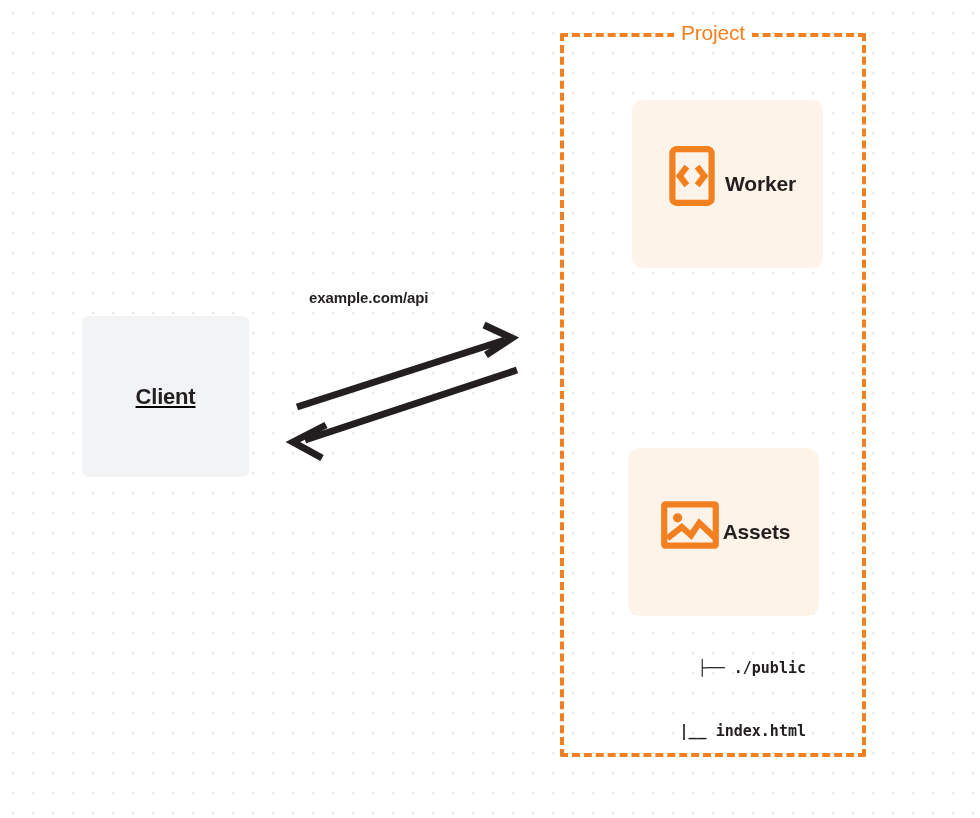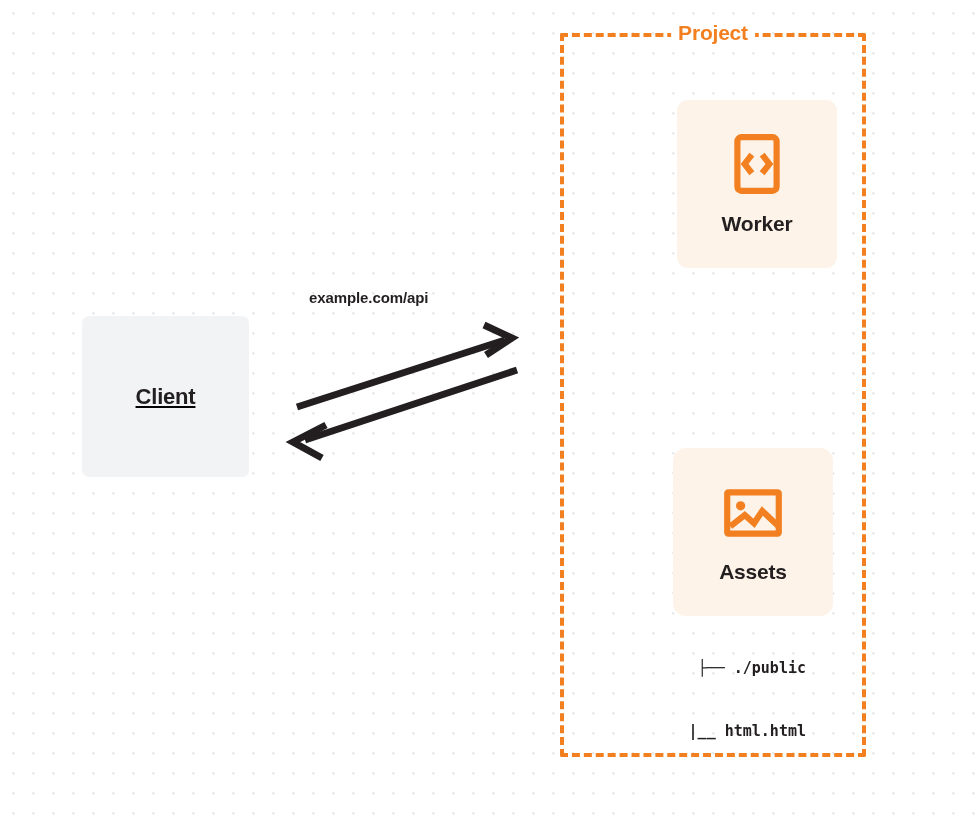--- a/index.html
+++ b/index.html
@@ -53,37 +53,36 @@
   }
   #project-title {
     position: absolute;
     left: 50%;
     top: -4px;
     transform: translate(-50%, -50%);
     background: #ffffff;
     padding: 0 7px;
     color: #f38020;
     font-size: 21px;
-    font-weight: 700;
+    font-weight: 400;
     letter-spacing: -0.2px;
     white-space: nowrap;
   }
 
   
   .service-card {
     position: absolute;
-    width: 160px;
+    width: 191px;
     height: 168px;
     background: #fdf3e8;
     border-radius: 11px;
     display: flex;
-    flex-direction: column;
+    flex-direction: row;
     align-items: center;
     justify-content: center;
-    margin-left: 45px;
   }
   #worker-card { left: 632px; top: 100px; }
   #assets-card { left: 628px; top: 448px; border-radius: 13px; }
   .service-card .card-icon {
     width: 66px;
     height: 66px;
     display: block;
     margin-bottom: 14px;
   }
   .service-card .card-label {
@@ -169,17 +168,17 @@
     <svg class="card-icon" viewBox="0 0 64 64">
       <rect x="7" y="12" width="50" height="40" rx="1" ry="1" fill="none" stroke="#f38020" stroke-width="6"></rect>
       <circle cx="20" cy="25" r="4.5" fill="#f38020"></circle>
       <polyline points="10,45 24,34 33,42 41,30 57,45" fill="none" stroke="#f38020" stroke-width="6" stroke-linejoin="miter" stroke-linecap="butt"></polyline>
     </svg>
     <span class="card-label">Assets</span>
   </div>
 
   <div id="file-tree">
     <span class="tree-row">├── ./public</span>
-    <span class="tree-row">   |__ html.html</span>
+    <span class="tree-row">   |__ index.html</span>
     
   </div>
 
 </div>
 
 </body></html>

